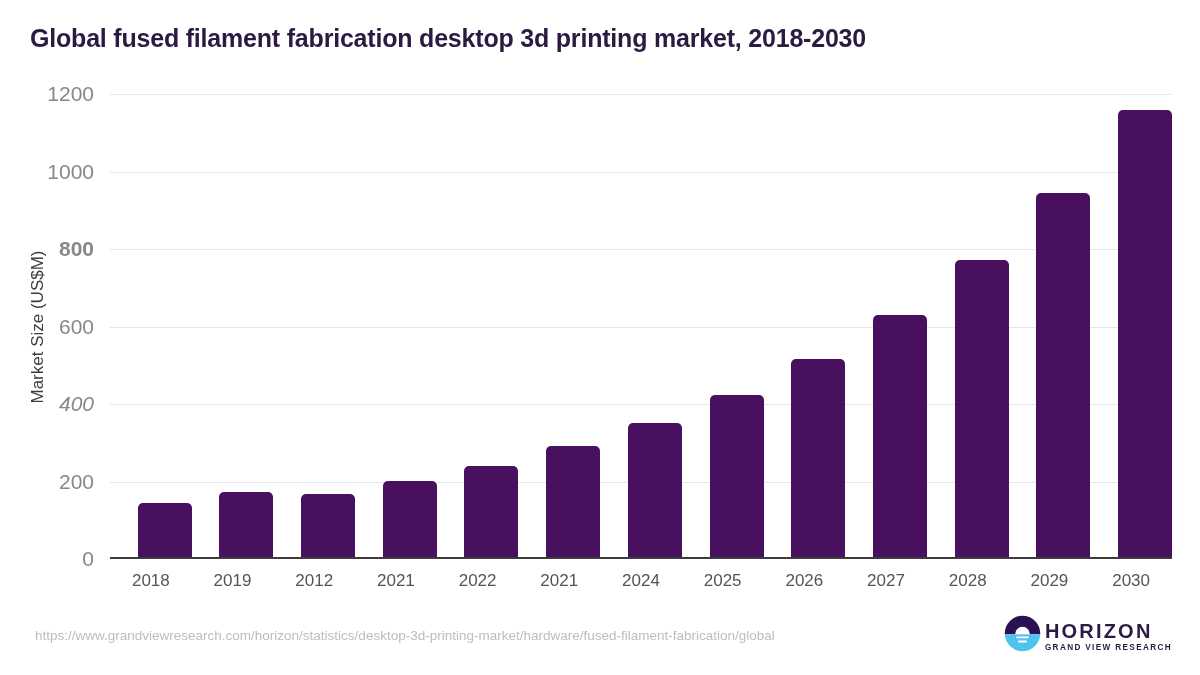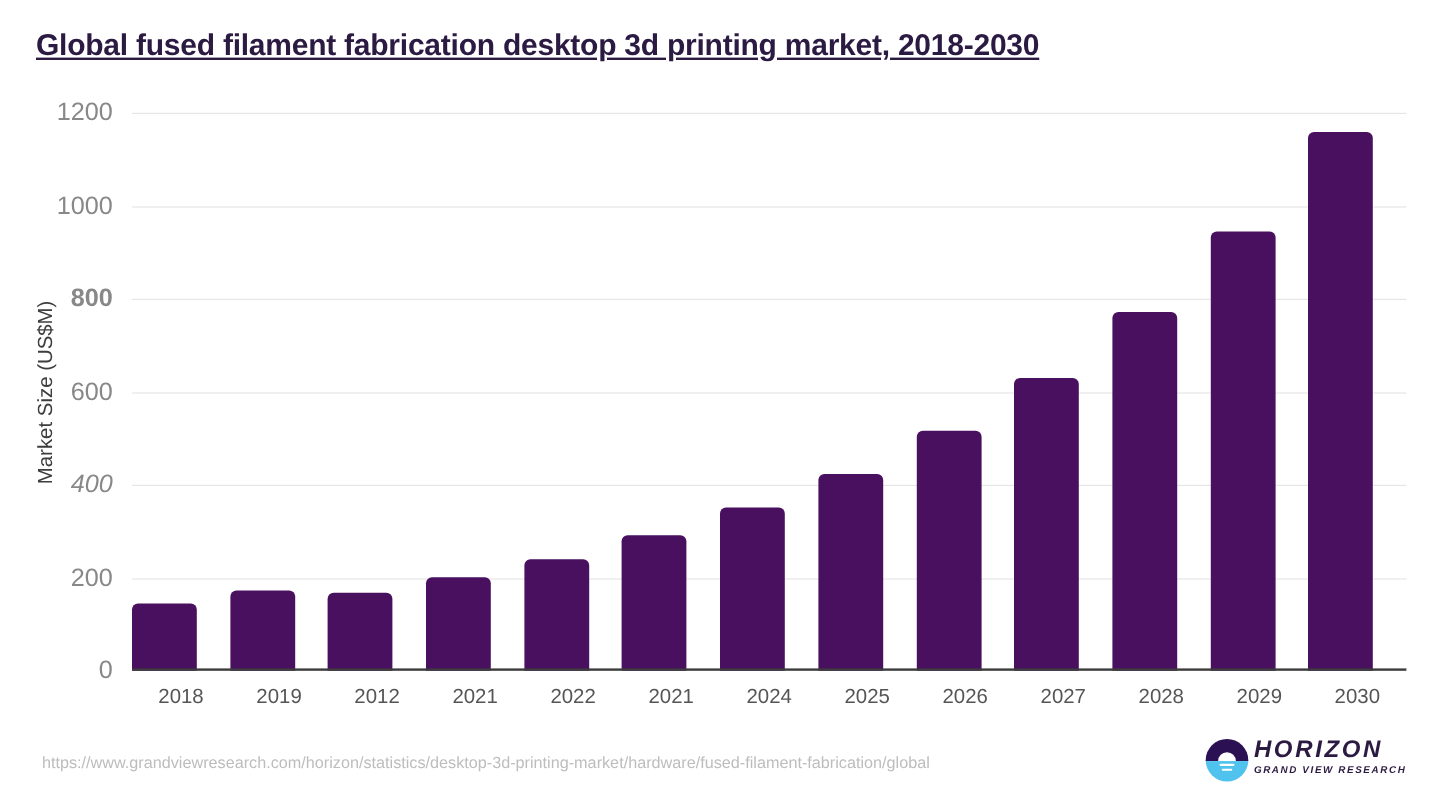--- a/index.html
+++ b/index.html
@@ -26,21 +26,20 @@
   }
   #chart-title {
     position: absolute;
     left: 30px;
     top: 24px;
     font-size: 25px;
     font-weight: bold;
     color: #2b1a42;
     letter-spacing: -0.2px;
     white-space: nowrap;
-    text-decoration: underline;
   }
 
   
   #plot-area {
     position: absolute;
     left: 110px;
     top: 94px;
     width: 1062px;
     height: 465px;   
   }
@@ -86,21 +85,21 @@
     display: flex;
     align-items: flex-end;
     justify-content: space-between;
   }
   .bar-slot {
     position: relative;
     flex: 1 1 0;
     height: 100%;
     display: flex;
     align-items: flex-end;
-    justify-content: flex-start;
+    justify-content: flex-end;
   }
   .bar {
     width: 54px;
     background: #4a1060;
     border-radius: 5px 5px 0 0;
   }
   .xtick-label {
     position: absolute;
     top: 100%;
     left: 50%;
@@ -118,23 +117,22 @@
     top: 628px;
     font-size: 13.5px;
     color: #bdbdbd;
     white-space: nowrap;
   }
   #logo {
     position: absolute;
     right: 28px;
     top: 615px;
     display: flex;
-    align-items: flex-start;
+    align-items: flex-end;
     gap: 4px;
-    font-style: italic;
   }
   #logo-mark {
     width: 37px;
     height: 37px;
     flex: none;
   }
   #logo-text {
     display: flex;
     flex-direction: column;
     line-height: 1;

